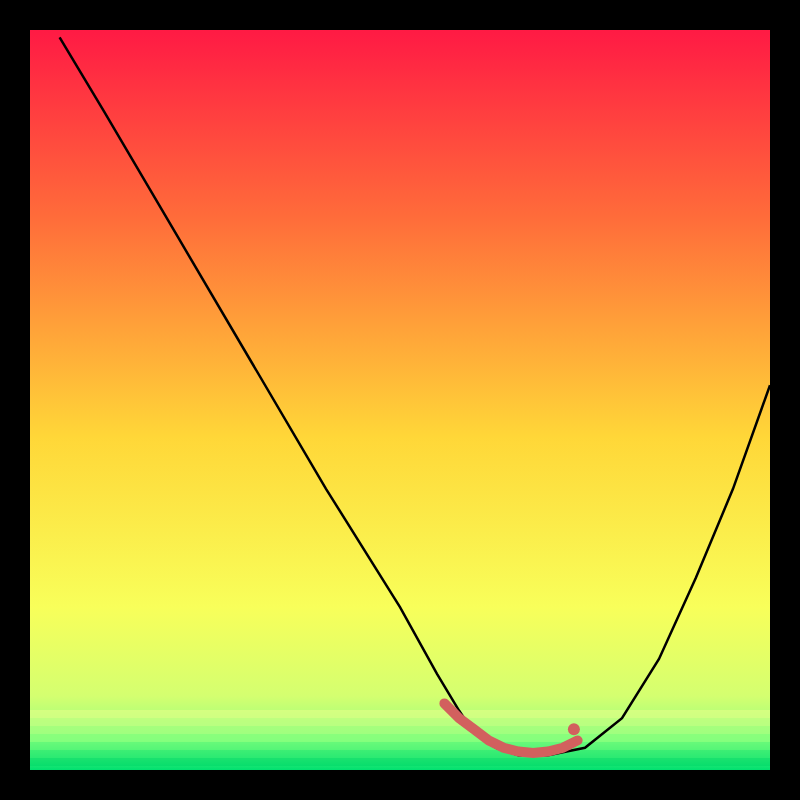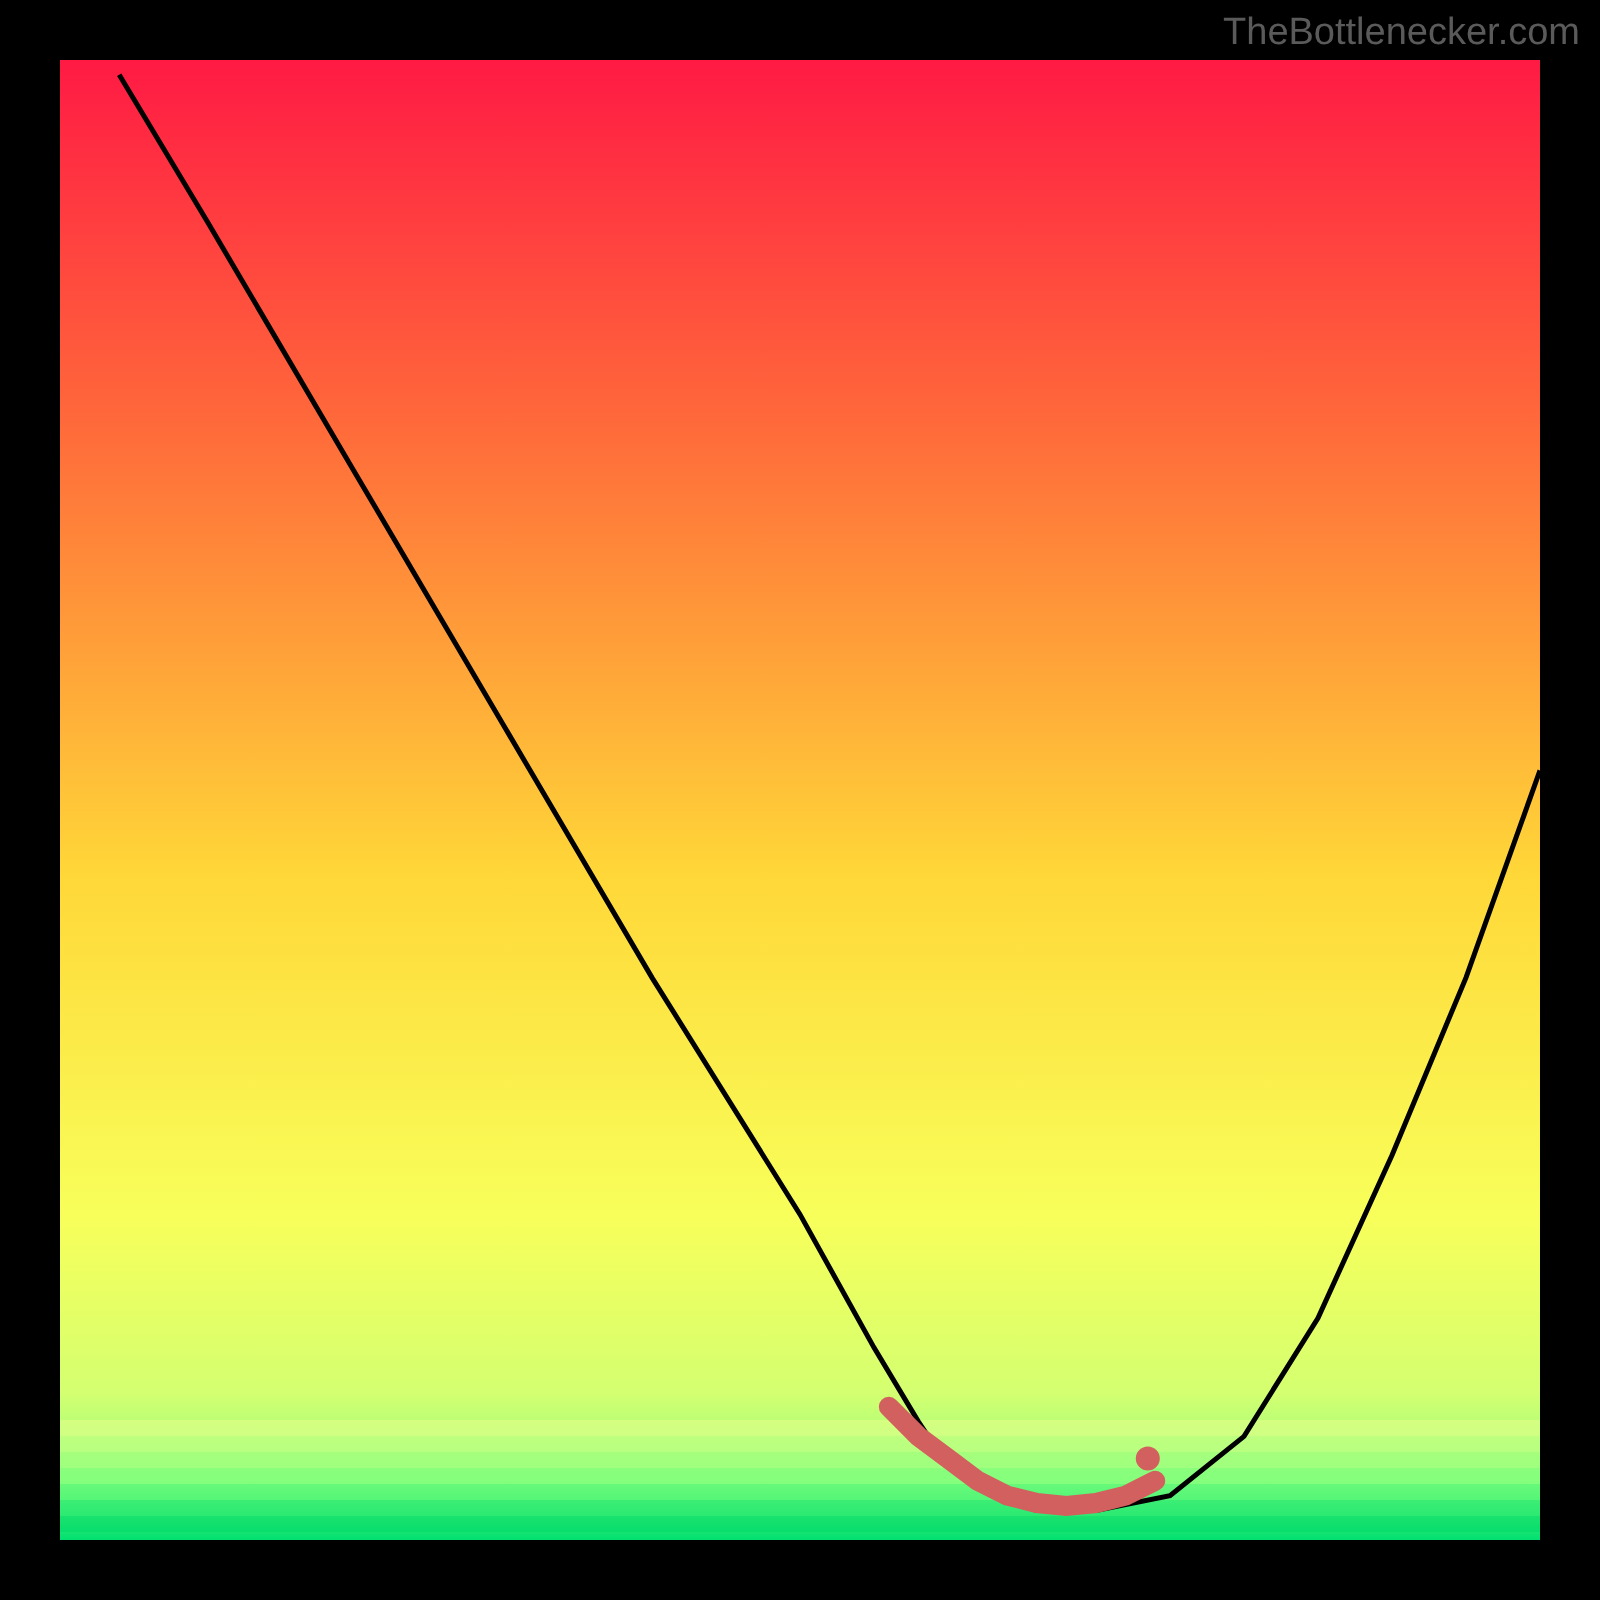--- a/index.html
+++ b/index.html
@@ -34,21 +34,20 @@
     height: 740px;
   }
   .plot-area svg {
     display: block;
   }
 </style>
 </head>
 <body>
 
 <div class="container">
-  <div class="watermark">TheBottlenecker.com</div>
   <div class="plot-area">
     <svg id="chart-svg" width="740" height="740" viewBox="0 0 740 740">
       <defs>
         <linearGradient id="bg-grad" x1="0" y1="0" x2="0" y2="1">
           <stop offset="0%" stop-color="#ff1a44"></stop>
           <stop offset="25%" stop-color="#ff6b3a"></stop>
           <stop offset="55%" stop-color="#ffd738"></stop>
           <stop offset="78%" stop-color="#f8ff5a"></stop>
           <stop offset="90%" stop-color="#d4ff70"></stop>
           <stop offset="96%" stop-color="#8fff80"></stop>

